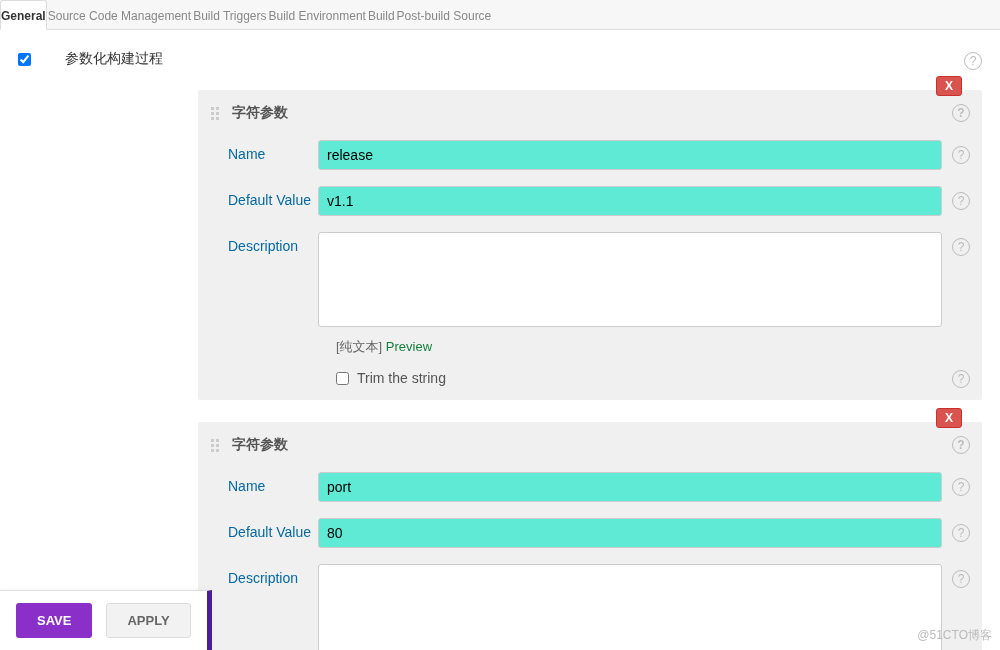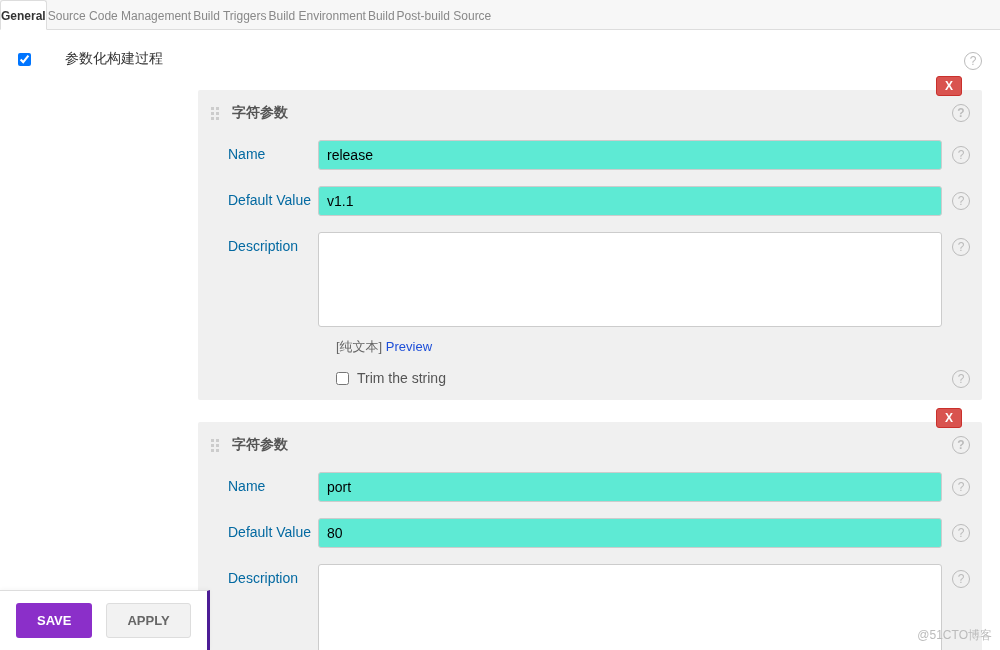--- a/index.html
+++ b/index.html
@@ -19,26 +19,26 @@
     .param-header .help-icon { right: 0; top: 0; }
     .delete-btn { position: absolute; right: 20px; top: -14px; width: 26px; height: 20px; background: #d9534f; border: 1px solid #c9302c; border-radius: 3px; color: #fff; font-weight: bold; font-size: 12px; display: flex; align-items: center; justify-content: center; cursor: pointer; }
     .form-row { display: flex; align-items: flex-start; margin: 0 0 16px 18px; position: relative; padding-right: 28px; }
     .form-row .lbl { width: 90px; color: #0369a1; padding-top: 6px; font-size: 14px; }
     .form-row .ctrl { flex: 1; }
     .form-row .help-icon { right: 0; top: 6px; }
     input[type=text] { width: 100%; padding: 6px 8px; border: 1px solid #ccc; border-radius: 3px; font-size: 14px; background: #5eead4; }
     textarea { width: 100%; padding: 6px 8px; border: 1px solid #ccc; border-radius: 3px; font-size: 14px; background: #fff; resize: both; min-height: 95px; }
     .desc-footer { margin: -8px 0 14px 126px; font-size: 13px; }
     .desc-footer .plain { color: #666; }
-    .desc-footer a { color: #1d4ed8; text-decoration: none; }
+    .desc-footer a { color: #15803d; text-decoration: none; }
     .trim-row { margin: 0 0 4px 126px; position: relative; padding-right: 28px; display: flex; align-items: center; }
     .trim-row .help-icon { right: 0; top: 0; }
     .trim-row input { margin-right: 8px; }
     .trim-row label { color: #555; }
-    .bottom-bar { position: absolute; left: 0; bottom: 0; background: #fff; border-top: 1px solid #ddd; border-right: 3px solid #4c1d95; padding: 12px 16px; display: flex; gap: 14px; box-shadow: 0 -1px 4px rgba(0,0,0,0.04); }
+    .bottom-bar { position: absolute; left: 0; bottom: 0; background: #fff; border-top: 1px solid #ddd; border-right: 5px solid #4c1d95; padding: 12px 16px; display: flex; gap: 14px; box-shadow: 0 -1px 4px rgba(0,0,0,0.04); }
     .btn { padding: 9px 20px; font-size: 13px; font-weight: bold; border-radius: 3px; cursor: pointer; border: 1px solid transparent; }
     .btn-save { background: #8b2fc9; color: #fff; }
     .btn-apply { background: #f2f2f2; color: #666; border: 1px solid #ddd; }
     .watermark { position: absolute; right: 8px; bottom: 6px; color: #bbb; font-size: 12px; }
     textarea::-webkit-resizer { border: none; }
   </style>
 </head>
 <body>
 
 <div class="tabs" id="tabs-container">

